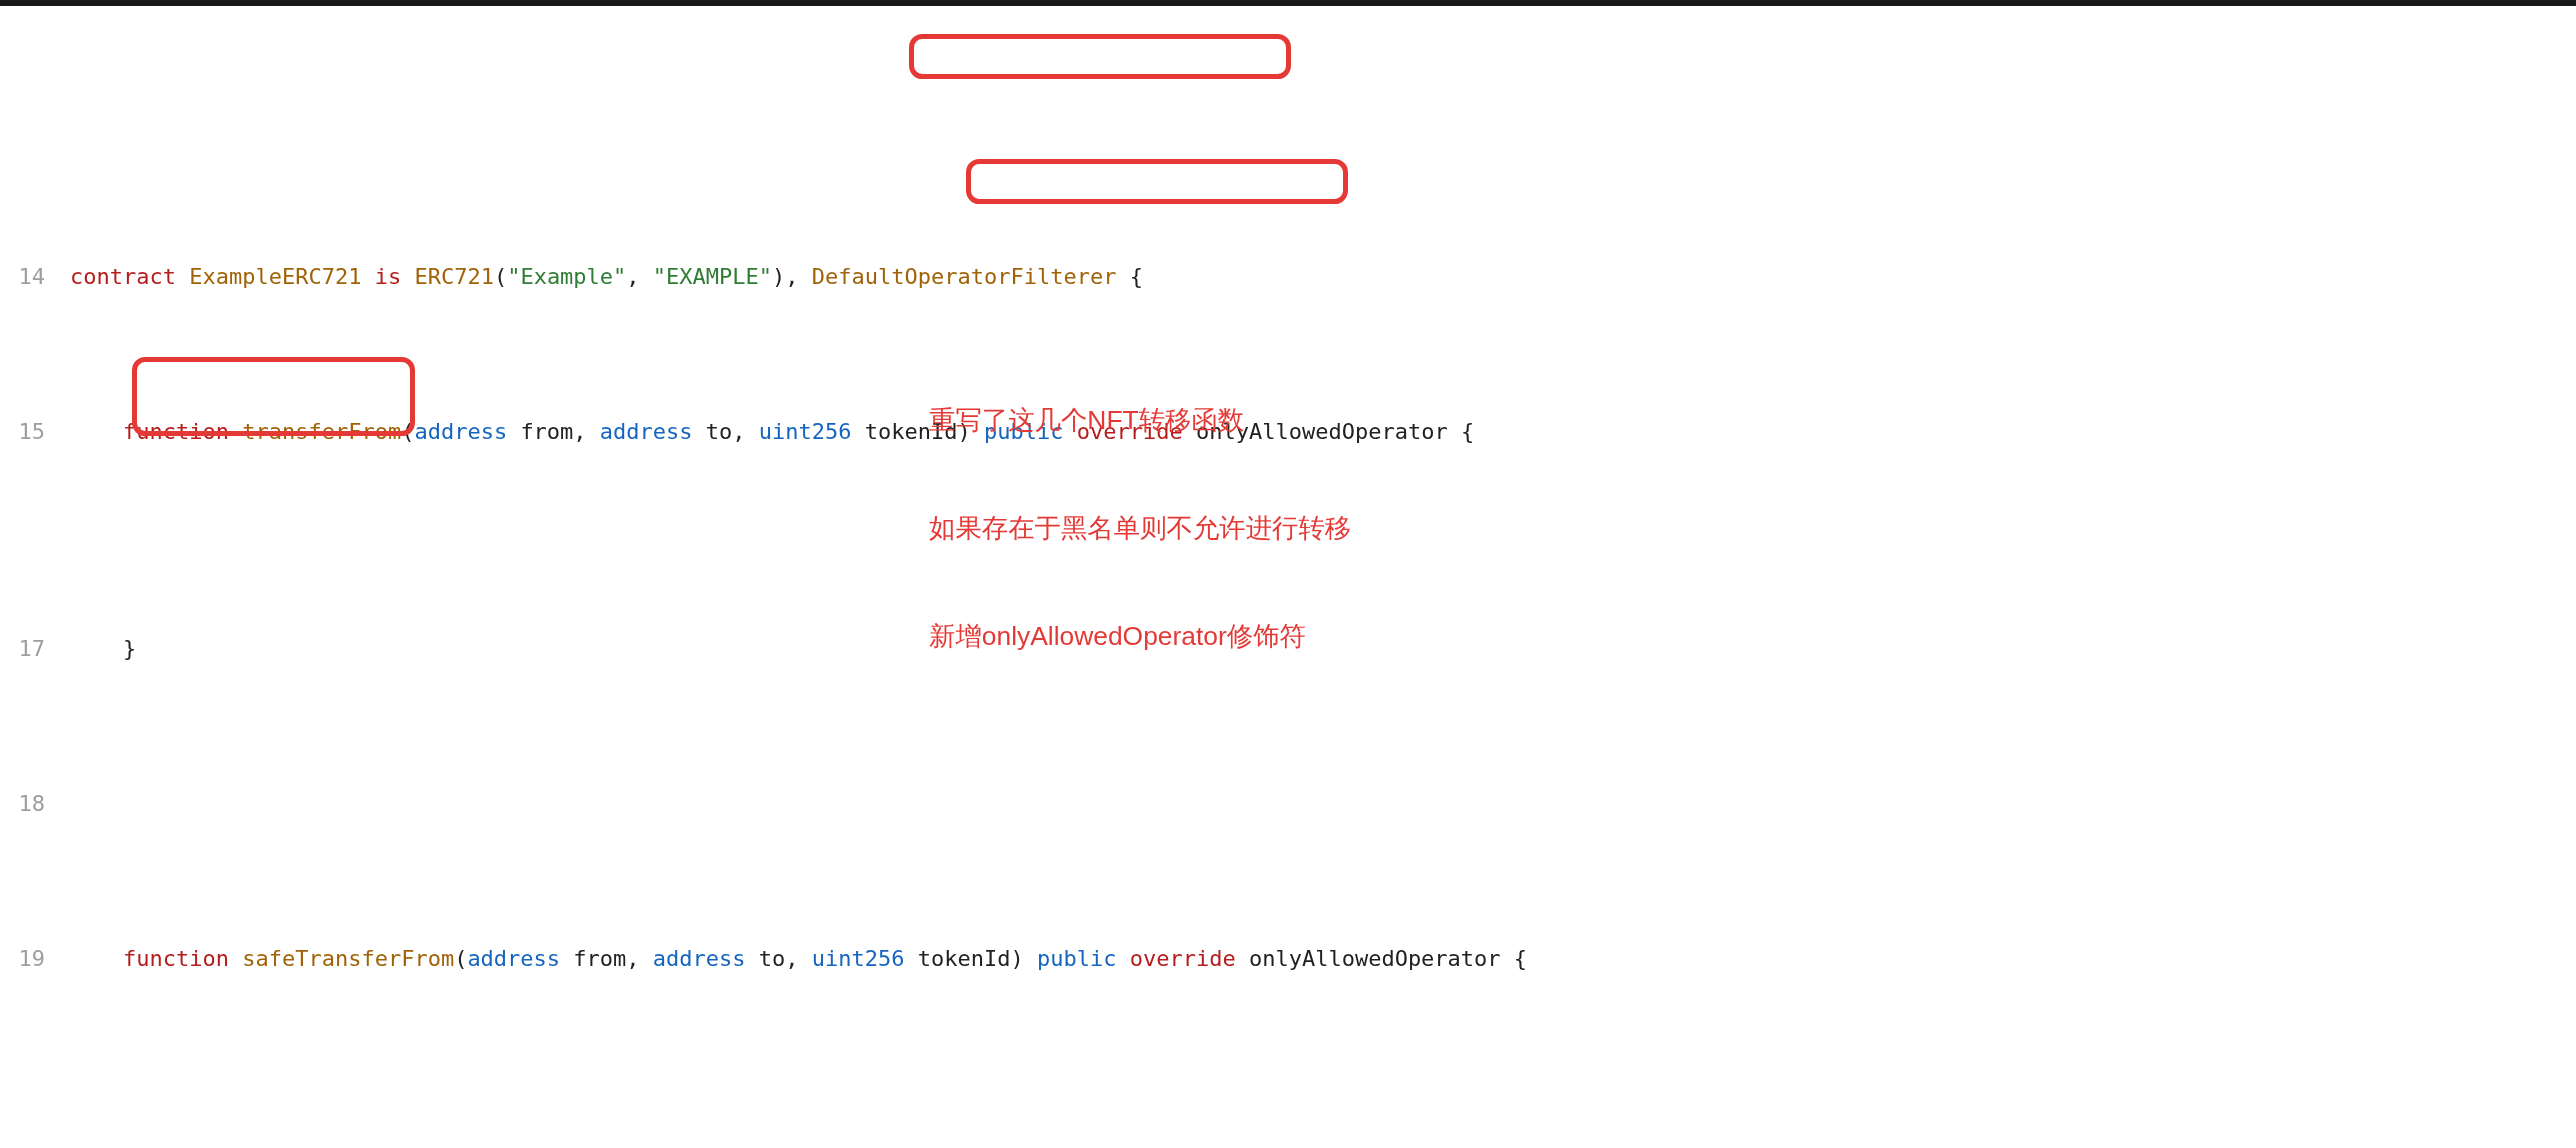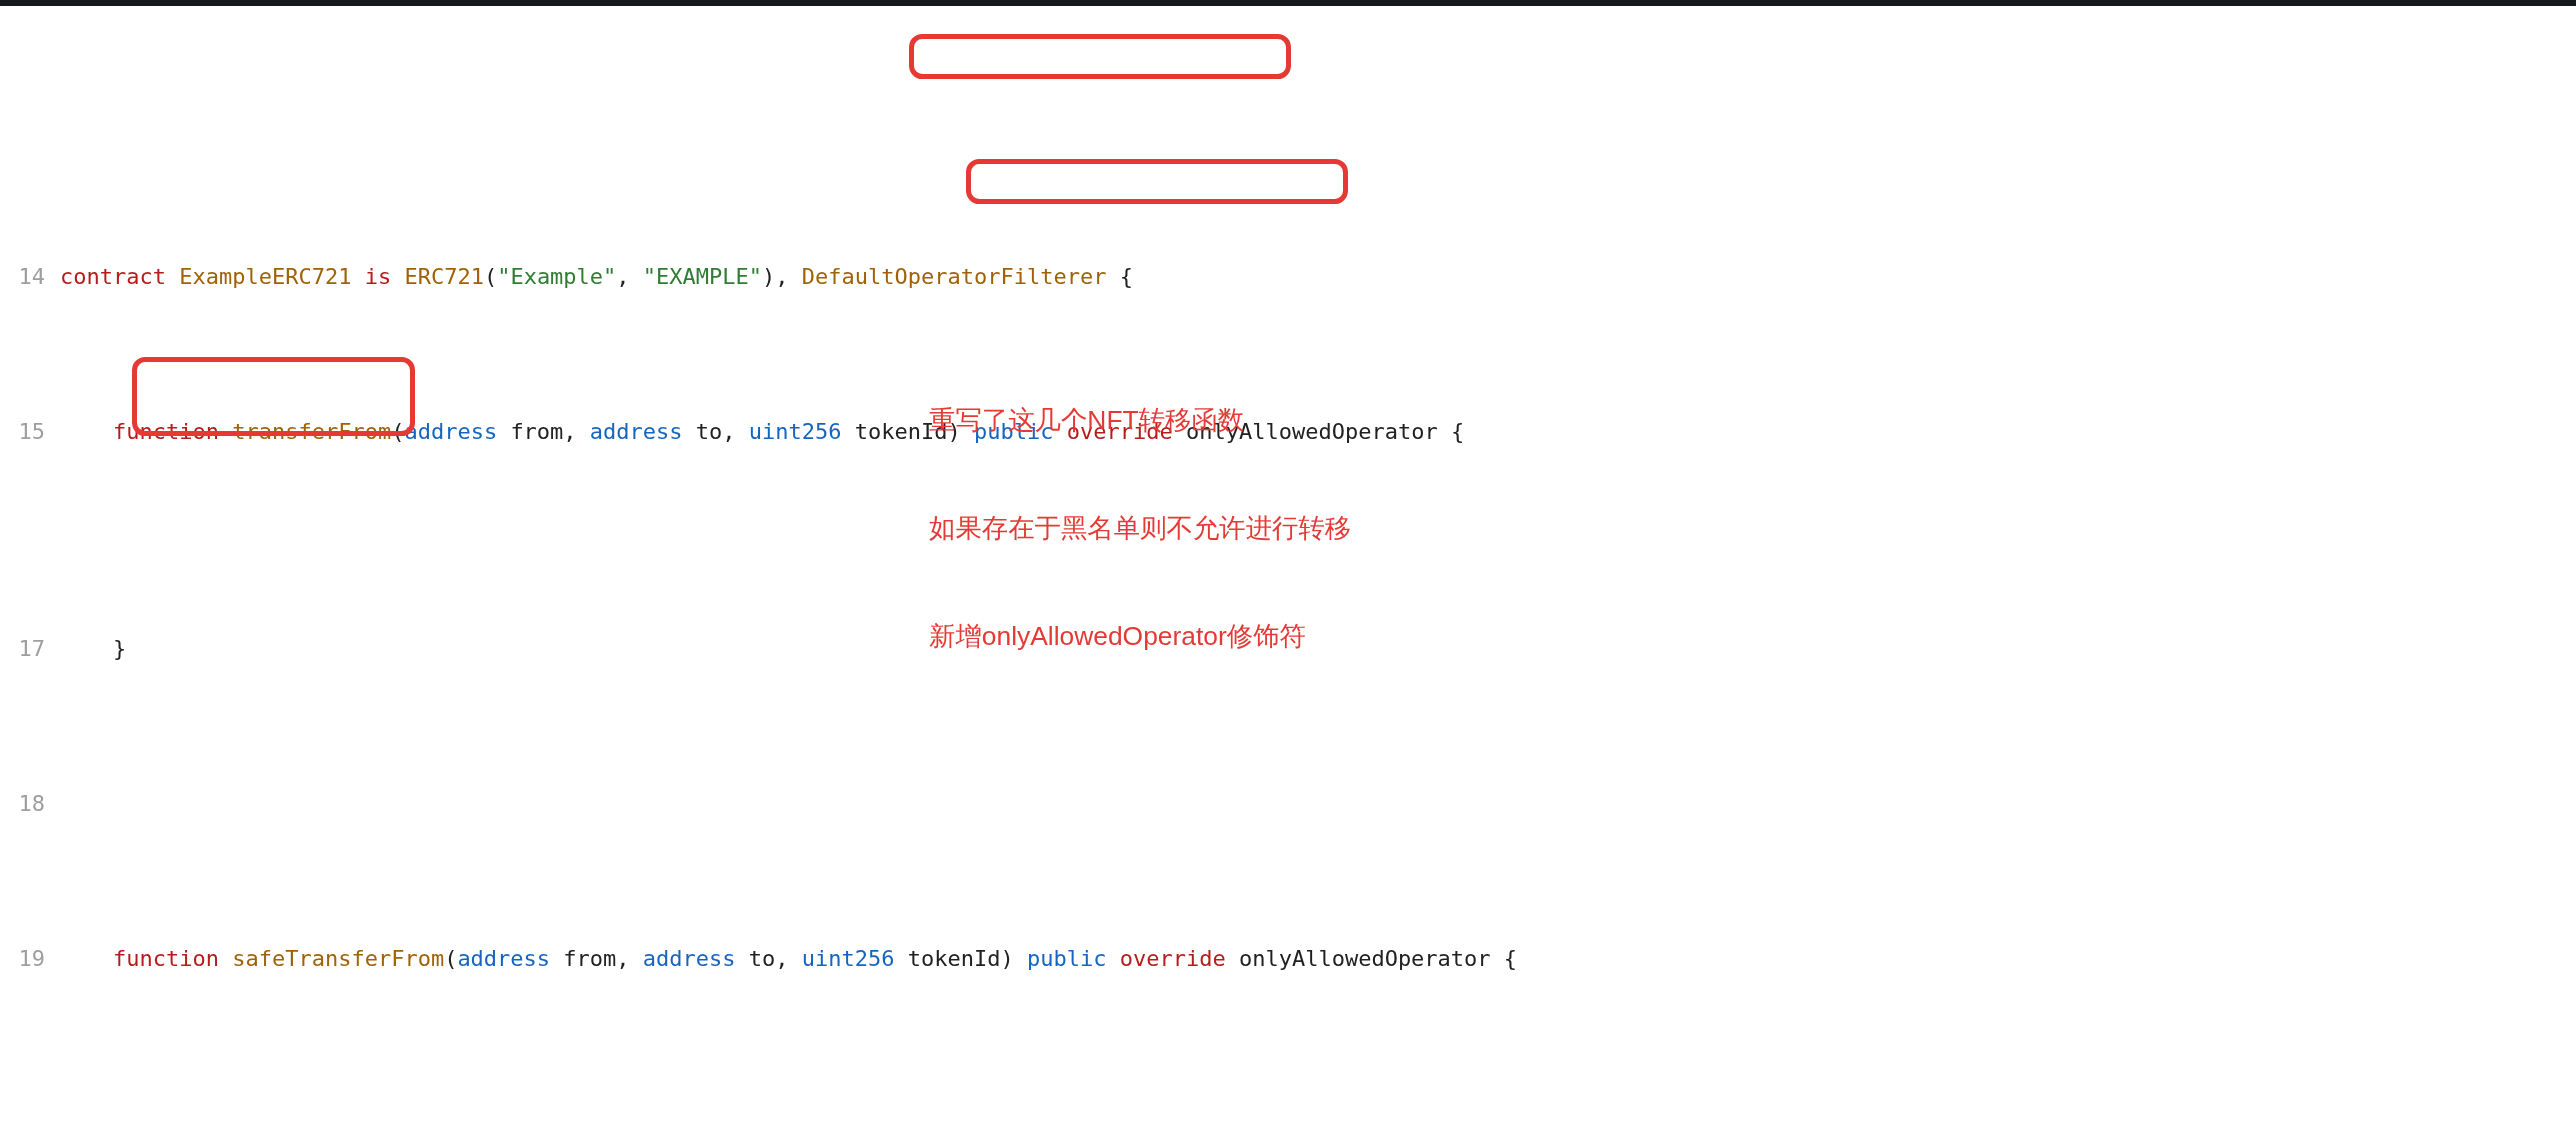--- a/index.html
+++ b/index.html
@@ -13,20 +13,21 @@
     width: 2576px;
   }
   .editor {
     position: relative;
     white-space: pre;
   }
   .line {
     display: flex;
     height: 31px;
     align-items: flex-end;
+    gap: 10px;
   }
   .gutter {
     width: 45px;
     text-align: right;
     color: #9e9e9e;
     padding-right: 15px;
     flex-shrink: 0;
     user-select: none;
   }
   .code {

